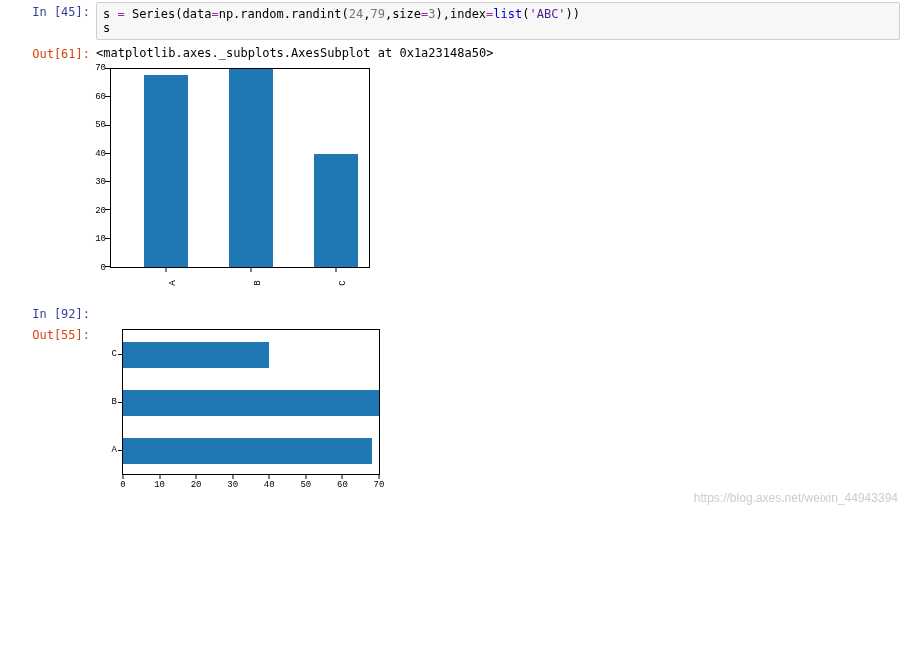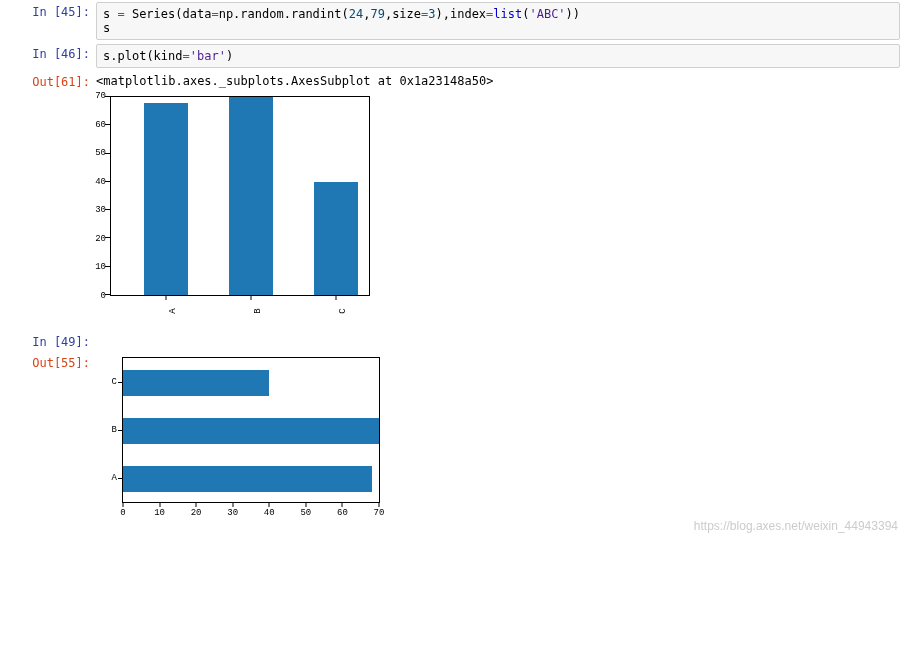--- a/index.html
+++ b/index.html
@@ -47,21 +47,21 @@
 .output-area {
   padding: 2px 0 4px 0;
   font-family: Menlo, Monaco, monospace;
   white-space: pre;
 }
 
 
 .tok-op { color: #a626a4; }
 .tok-name { color: #000; }
 .tok-builtin { color: #0000cc; }
-.tok-num { color: #0c4a6e; }
+.tok-num { color: #737373; }
 .tok-str { color: #4c1d95; }
 .tok-paren { color: #000; }
 
 
 .chart1-wrap {
   width: 260px;
   margin: 4px 0 6px 14px;
   position: relative;
 }
 .chart1-yaxis {
@@ -184,26 +184,20 @@
 
 <div class="cell">
   <div class="prompt in">In [45]:</div>
   <div class="cell-body">
     <div class="input-area"><span class="tok-name">s</span><span class="tok-op"> = </span><span class="tok-name">Series</span><span class="tok-paren">(</span><span class="tok-name">data</span><span class="tok-op">=</span><span class="tok-name">np</span><span>.</span><span class="tok-name">random</span><span>.</span><span class="tok-name">randint</span><span class="tok-paren">(</span><span class="tok-num">24</span><span>,</span><span class="tok-num">79</span><span>,</span><span class="tok-name">size</span><span class="tok-op">=</span><span class="tok-num">3</span><span class="tok-paren">)</span><span>,</span><span class="tok-name">index</span><span class="tok-op">=</span><span class="tok-builtin">list</span><span class="tok-paren">(</span><span class="tok-str">'ABC'</span><span class="tok-paren">)</span><span class="tok-paren">)</span>
 <span class="tok-name">s</span></div>
   </div>
 </div>
 
 
-<div class="cell">
-  <div class="prompt in">In [46]:</div>
-  <div class="cell-body">
-    <div class="input-area"><span class="tok-name">s</span><span>.</span><span class="tok-name">plot</span><span class="tok-paren">(</span><span class="tok-name">kind</span><span class="tok-op">=</span><span class="tok-str">'bar'</span><span class="tok-paren">)</span></div>
-  </div>
-</div>
 
 <div class="cell">
   <div class="prompt out">Out[61]:</div>
   <div class="cell-body">
     <div class="output-area">&lt;matplotlib.axes._subplots.AxesSubplot at 0x1a23148a50&gt;</div>
 
     <div class="chart1-wrap">
       <div class="chart1-yaxis">
         <span class="chart1-ylabel" style="top:100%">0</span>
         <span class="chart1-ylabel" style="top:85.7%">10</span>
@@ -235,21 +229,21 @@
         <span class="chart1-xtick" style="left:55px">A</span>
         <span class="chart1-xtick" style="left:140px">B</span>
         <span class="chart1-xtick" style="left:225px">C</span>
       </div>
       <div class="chart1-xarea"></div>
     </div>
   </div>
 </div>
 
 <div class="cell selected">
-  <div class="prompt in">In [49]:</div>
+  <div class="prompt in">In [92]:</div>
 </div>
 
 <div class="cell selected">
   <div class="prompt out">Out[55]:</div>
   <div class="cell-body">
 
     <div class="chart2-wrap">
       <div class="chart2-plot">
 
         <span class="chart2-ylabel" style="top:83.3%">A</span>

